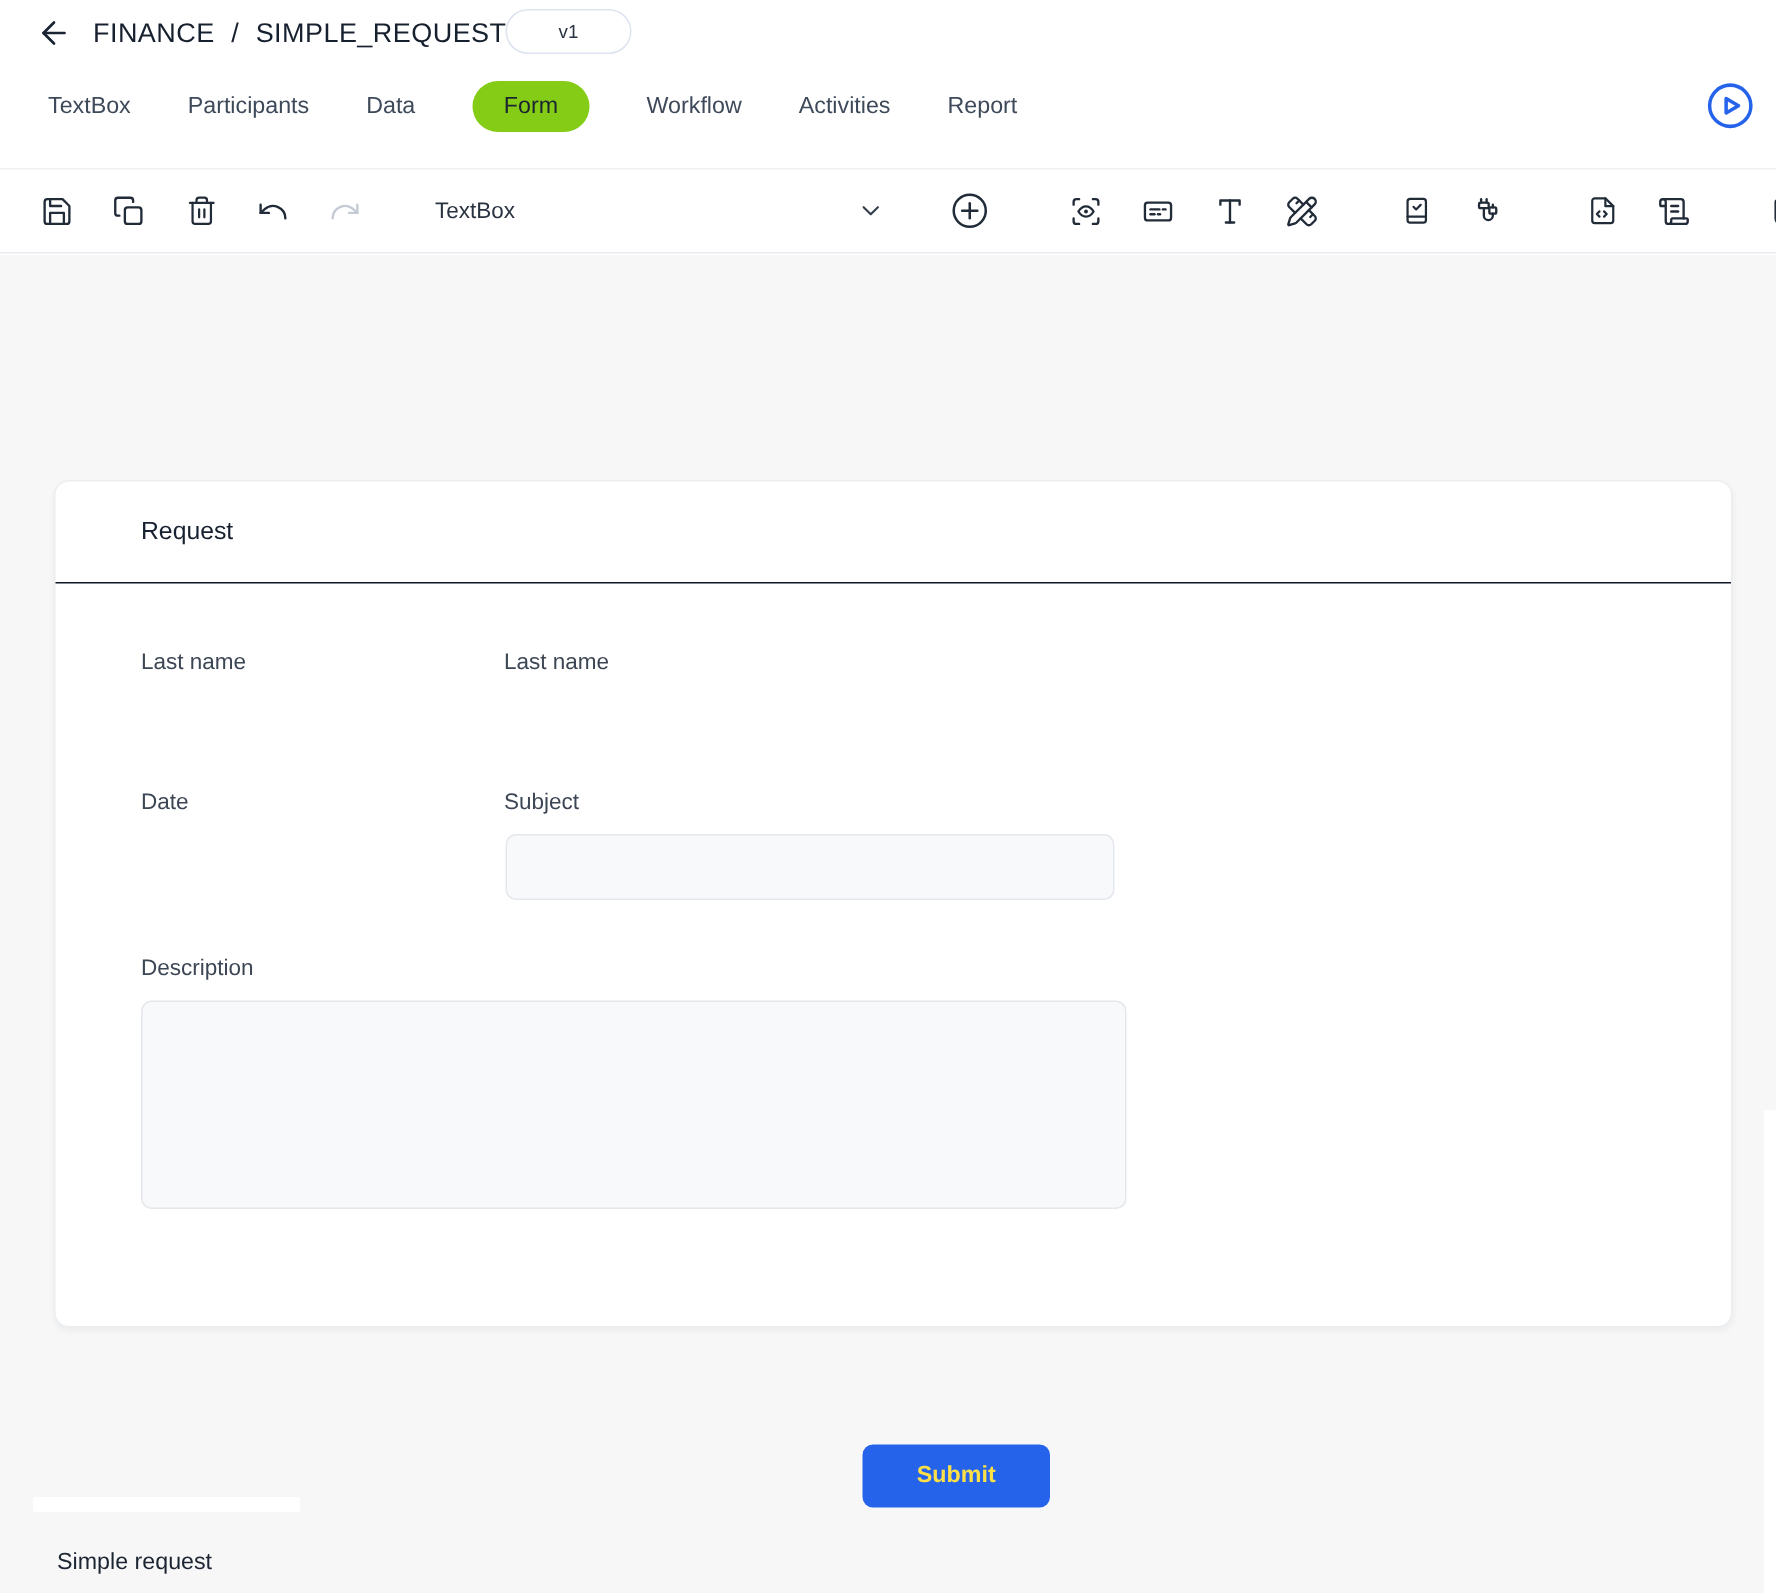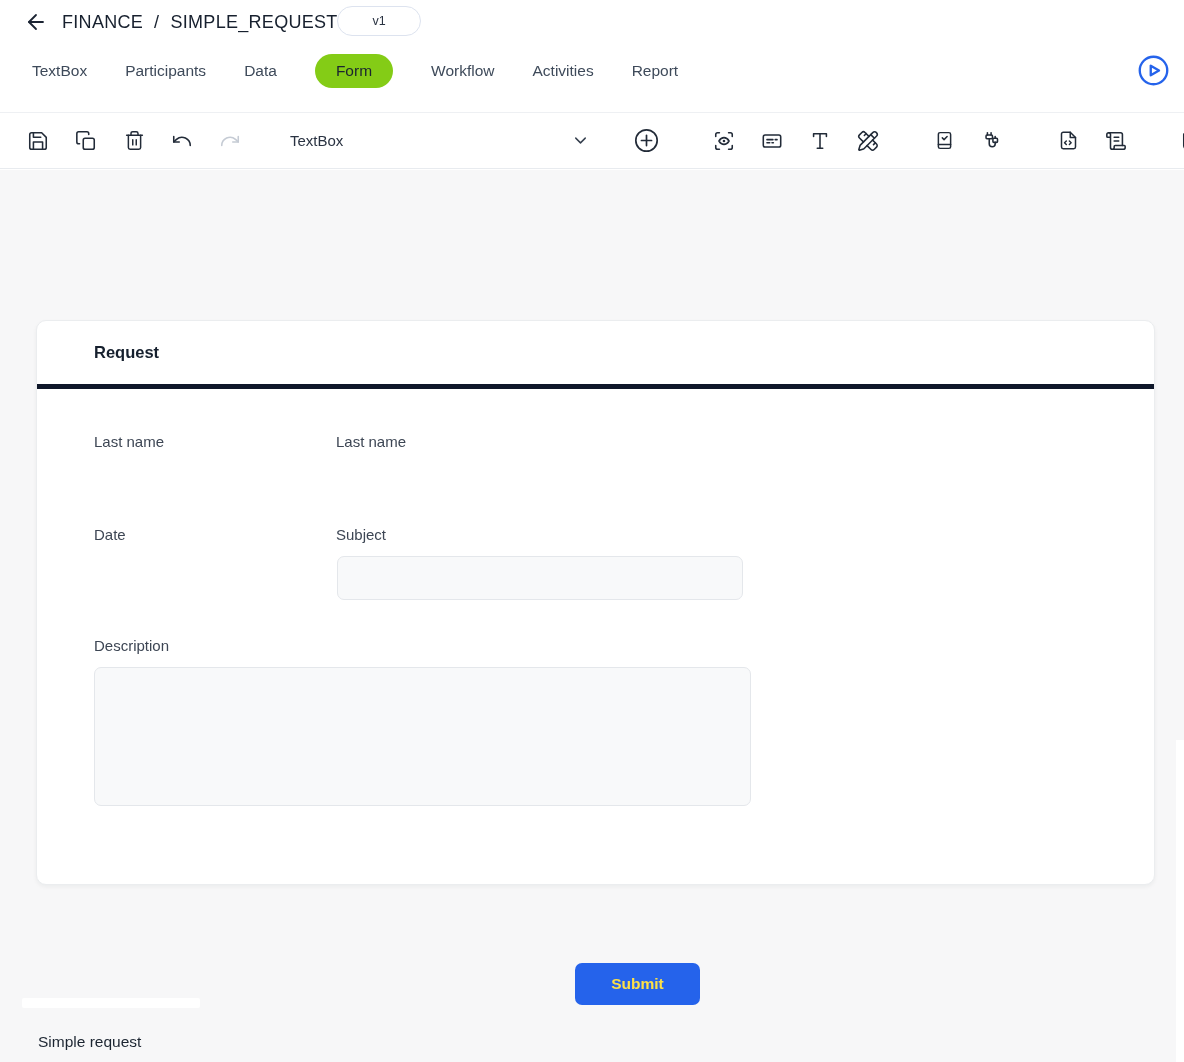--- a/index.html
+++ b/index.html
@@ -41,22 +41,22 @@
   .combo-chevron { color:#343e4d; display:flex; }
   .add-btn { margin-left:18px; width:28px; height:28px; }
 
   
   .canvas { position:absolute; top:170px; left:0; right:0; bottom:0; background:#f7f7f8; }
   .form-title { position:absolute; left:38px; top:60px; font-size:31px; font-weight:700;
     color:#121c2b; letter-spacing:.2px; }
 
   .card { position:absolute; left:36px; top:150px; width:1119px; height:565px; background:#fff;
     border:1px solid #ebedef; border-radius:10px; box-shadow:0 2px 4px rgba(23,32,46,.05); }
-  .card-header { height:68px; border-bottom:5px solid #0f172a; display:flex; align-items:center;
-    padding-left:57px; font-size:16.5px; font-weight:700; color:#16202e; }
+  .card-header { height:68px; border-bottom:1px solid #0f172a; display:flex; align-items:center;
+    padding-left:57px; font-size:16.5px; font-weight:400; color:#16202e; }
   .field-label { position:absolute; font-size:15px; color:#3d4654; }
   .lbl-first { left:57px; top:112px; }
   .lbl-last  { left:299px; top:112px; }
   .lbl-date  { left:57px; top:205px; }
   .lbl-subj  { left:299px; top:205px; }
   .lbl-desc  { left:57px; top:316px; }
   .txt-input { position:absolute; background:#f8f9fa; border:1px solid #e4e7eb; border-radius:7px;
     font-family:"Liberation Sans", sans-serif; font-size:15px; color:#1b2433; padding:0 12px; }
   .subject-input { left:300px; top:235px; width:406px; height:44px; }
   .desc-input { left:57px; top:346px; width:657px; height:139px; resize:none; padding:10px 12px; }

